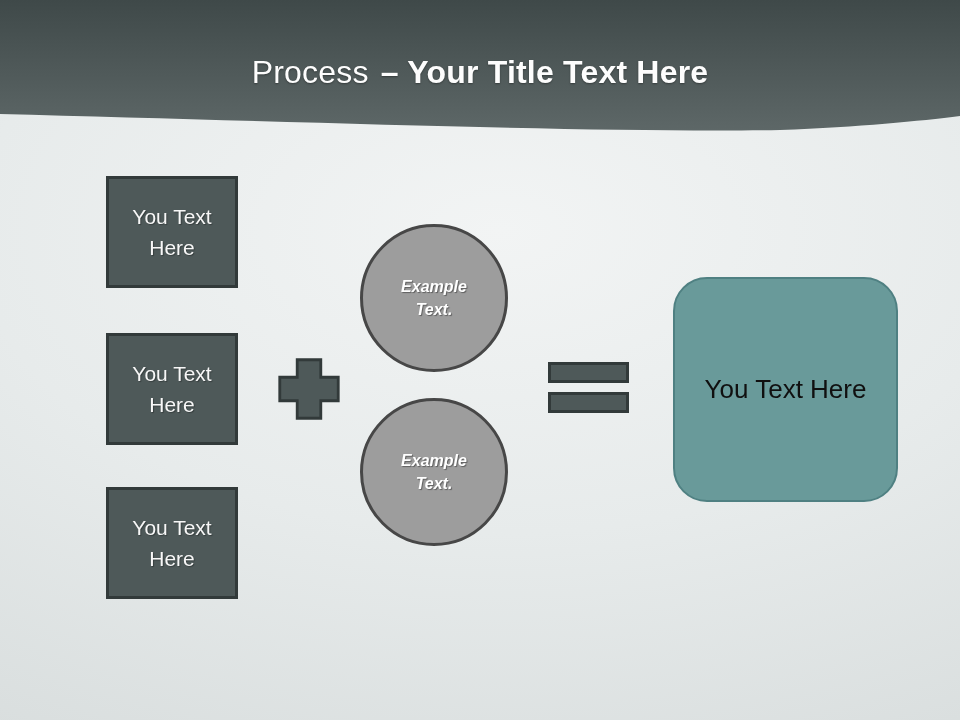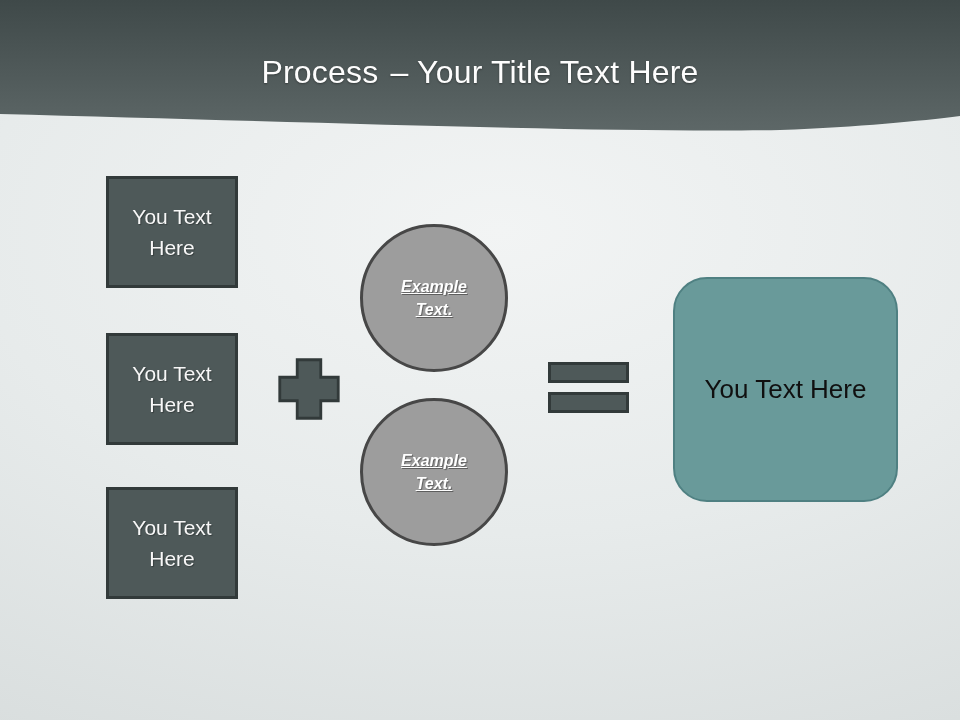--- a/index.html
+++ b/index.html
@@ -15,21 +15,21 @@
   .header-svg{position:absolute;top:0;left:0;display:block;}
   .title{
     position:absolute;top:54px;left:0;width:100%;
     margin:0;text-align:center;
     font-size:32px;font-weight:400;color:var(--title-text);
     letter-spacing:.2px;
     text-shadow:0 1px 2px rgba(0,0,0,.35);
     z-index:2;
   }
   .title .title-bold{font-weight:400;}
-  .title .title-rest{margin-left:.38em;font-weight:400;}
+  .title .title-rest{margin-left:.38em;font-weight:700;}
 
   
   .input-box{
     position:absolute;left:106px;width:132px;height:112px;
     box-sizing:border-box;
     background:var(--slate-fill);
     border:3px solid var(--slate-border);
     display:flex;align-items:center;justify-content:center;text-align:center;
     color:var(--box-text);font-size:21px;line-height:1.5;
   }
@@ -38,21 +38,20 @@
 
   
   .circle{
     position:absolute;left:360px;width:148px;height:148px;
     box-sizing:border-box;border-radius:50%;
     background:var(--circle-fill);
     border:3px solid var(--circle-border);
     display:flex;flex-direction:column;align-items:center;justify-content:center;
     color:#fff;font-size:16px;font-weight:700;font-style:italic;line-height:1.45;
     text-shadow:1px 1px 1px rgba(0,0,0,.4);
-    text-decoration:underline;
   }
   .circle.c1{top:224px;} .circle.c2{top:398px;}
 
   
   .plus-wrap{position:absolute;left:276px;top:356px;width:66px;height:66px;}
   .plus-wrap svg{display:block;}
 
   
   .equals-wrap{position:absolute;left:548px;top:362px;width:81px;height:51px;}
   .equals-bar{

